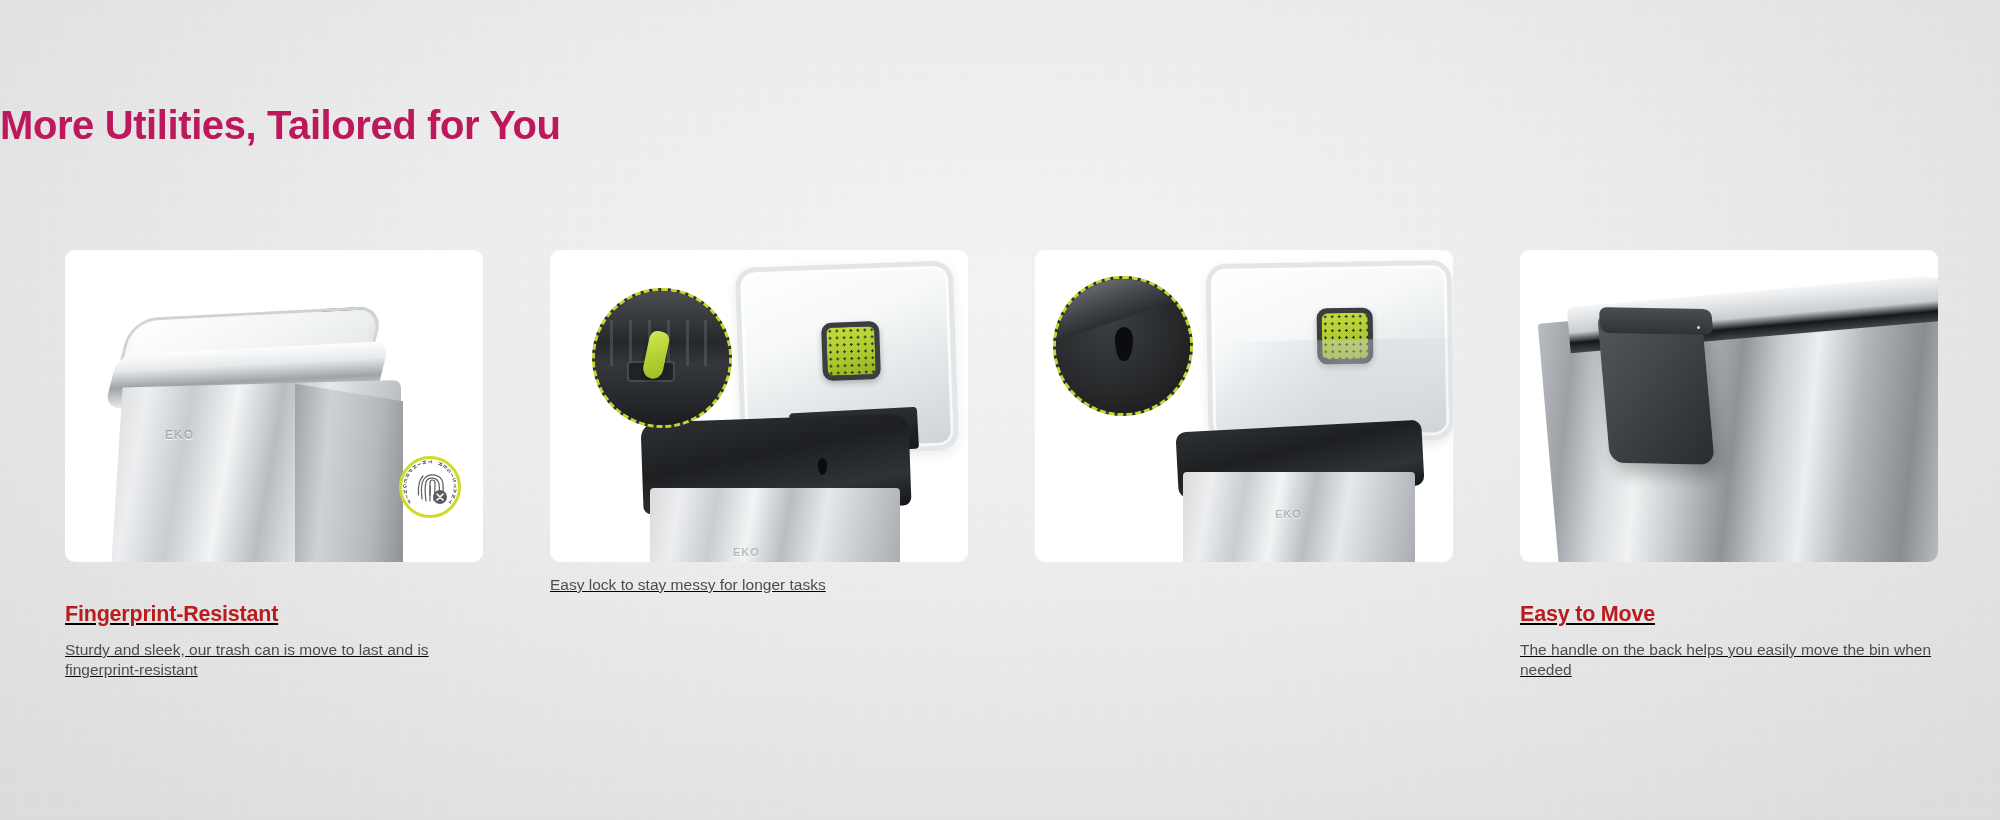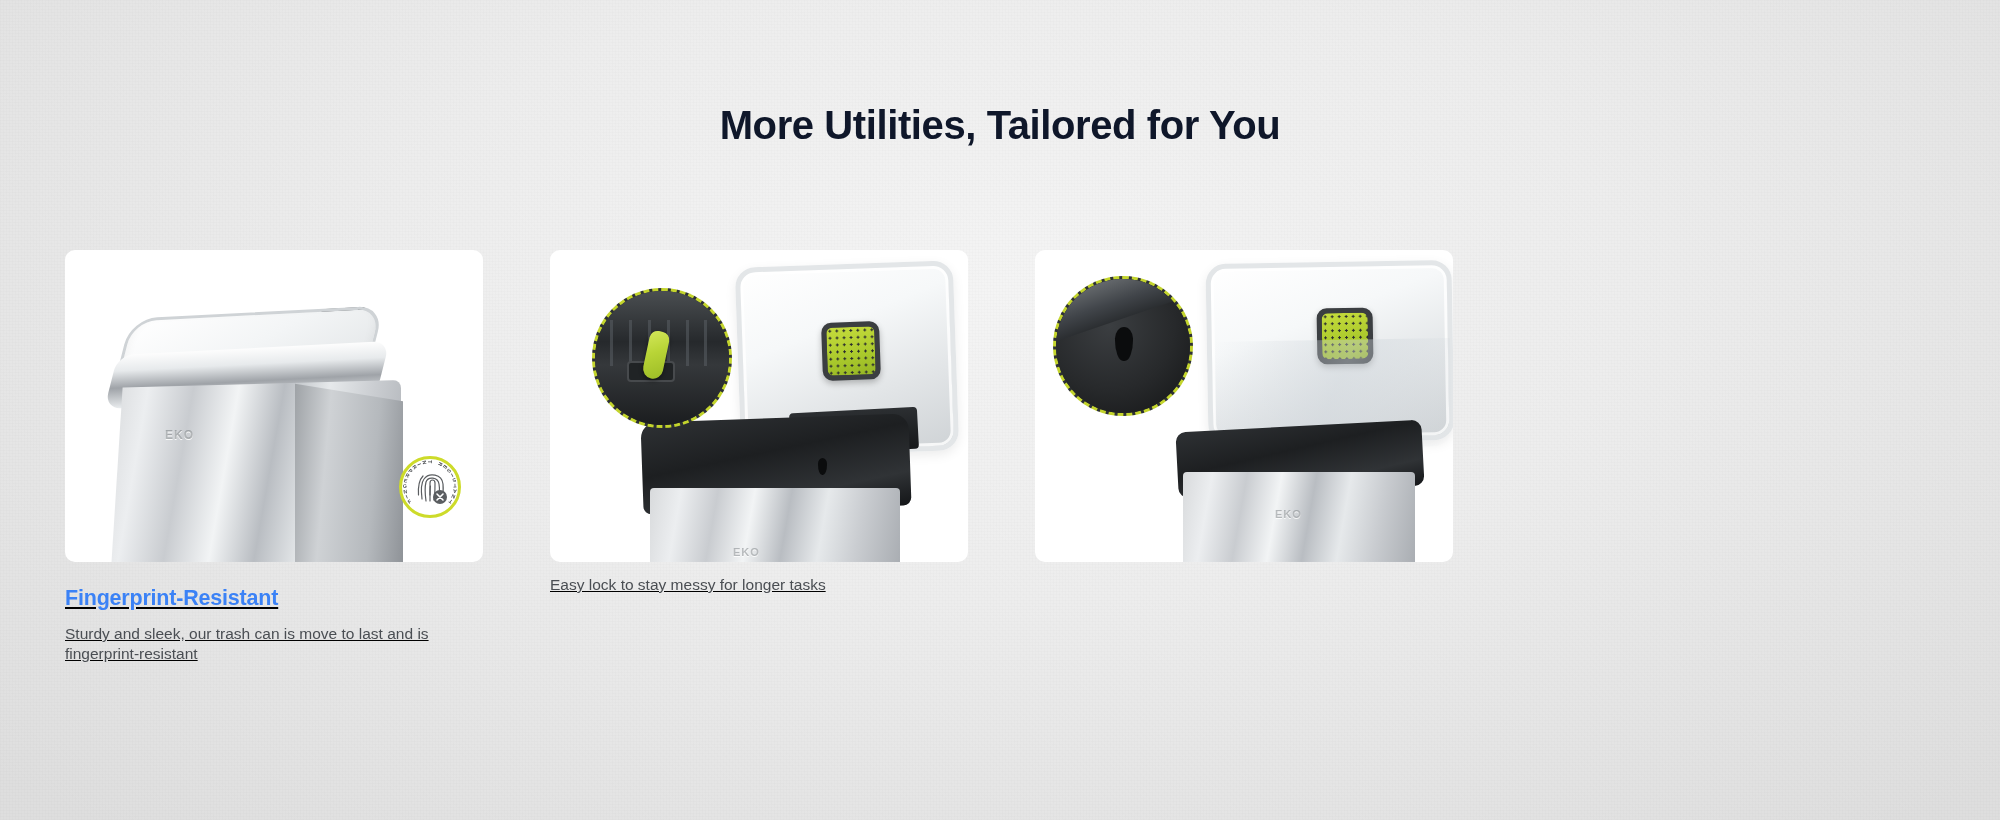--- a/index.html
+++ b/index.html
@@ -29,25 +29,25 @@
       repeating-linear-gradient(45deg, rgba(255,255,255,.35) 0 2px, transparent 2px 5px);
     mix-blend-mode: multiply;
   }
 
   .page { position: relative; width: 2000px; height: 820px; }
 
   .page-title {
     position: absolute;
     top: 103px;
     left: 0; right: 0;
-    text-align: center;
+    text-align: left;
     font-size: 40px;
     font-weight: bold;
     letter-spacing: -0.4px;
-    color: #0f172a;
+    color: #be185d;
   }
 
   .cards {
     position: absolute;
     top: 250px;
     left: 65px;
     width: 1875px;
     display: flex;
     gap: 67px;
   }
@@ -57,24 +57,24 @@
   .card-figure {
     position: relative;
     width: 418px;
     height: 312px;
     background: #ffffff;
     border-radius: 10px;
     overflow: hidden;
   }
 
   .card-title {
-    margin-top: 24px;
+    margin-top: 40px;
     font-size: 21.5px;
     font-weight: bold;
-    color: #3b82f6;
+    color: #b91c1c;
     letter-spacing: -0.2px;
   }
 
   .card-desc {
     margin-top: 13px;
     font-size: 15.5px;
     line-height: 1.27;
     color: #4a4e53;
     max-width: 420px;
   }
@@ -396,15 +396,26 @@
 
         <div class="inset-circle" style="left:18px; top:26px; width:140px; height:140px;">
           <div class="inner key-scene">
             <div class="edge"></div>
             <div class="keyhole" style="left:44%; top:36%; width:18px; height:34px;"></div>
           </div>
         </div>
       </div>
     </div>
 
+    <div class="card">
+      <div class="card-figure">
+        <div class="c4-body"></div>
+        <div class="c4-top-edge"></div>
+        <div class="c4-handle"></div>
+        <div class="c4-handle-cap"></div>
+        <div class="c4-handle-dot"></div>
+      </div>
+      <div class="card-title">Easy to Move</div>
+      <div class="card-desc">The handle on the back helps you easily move the bin when needed</div>
+    </div>
 
   </div>
 </div>
 
 </body></html>

